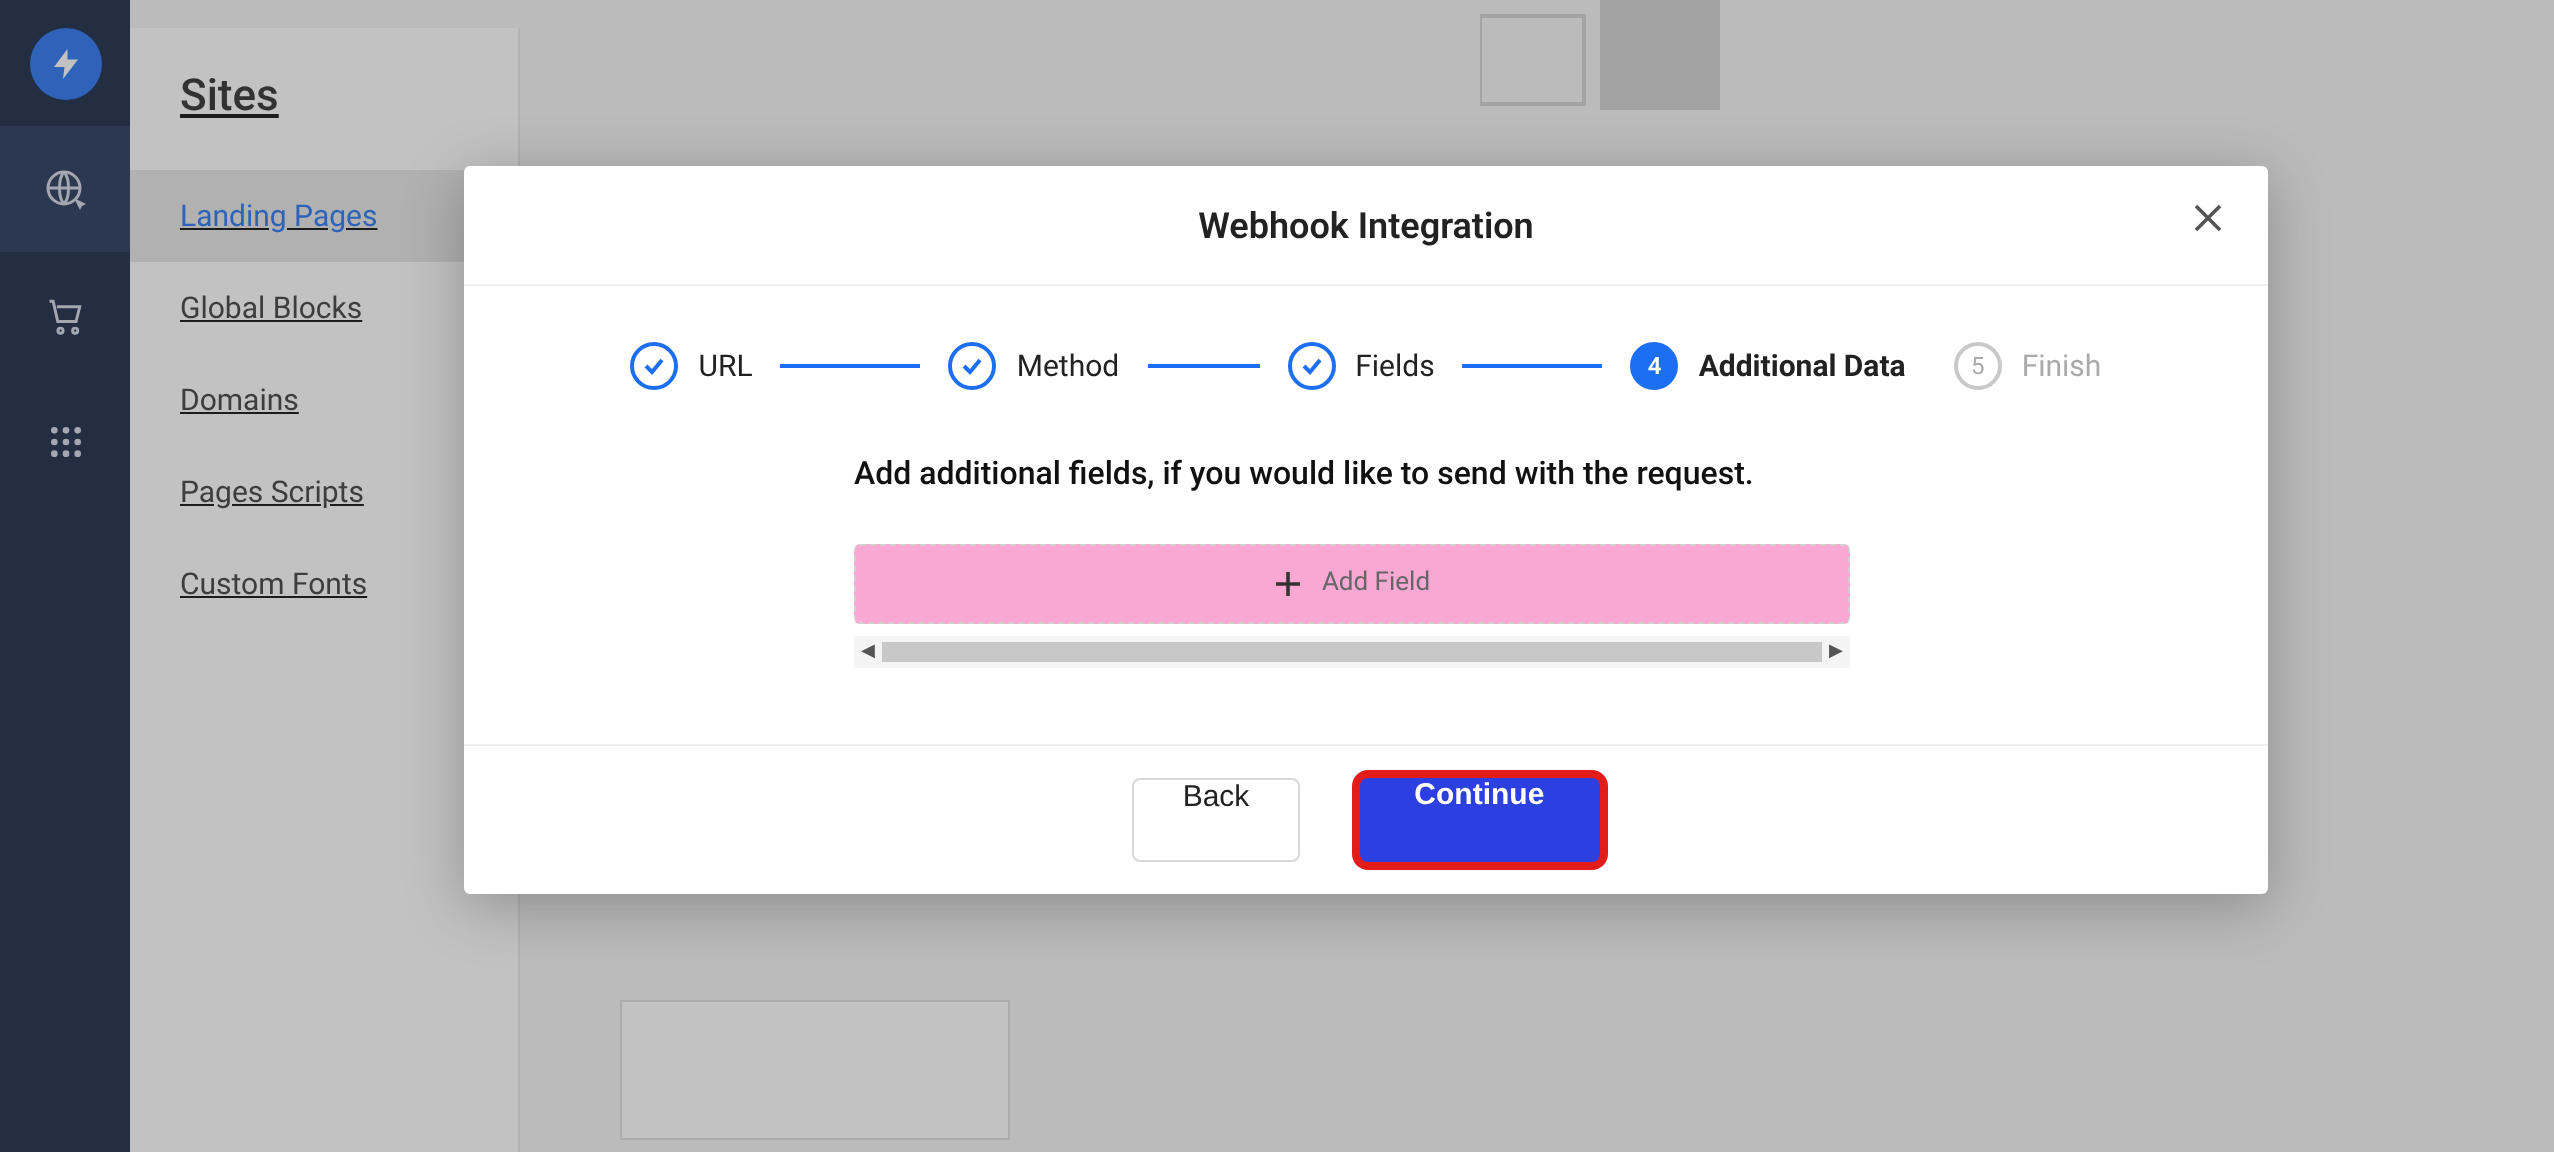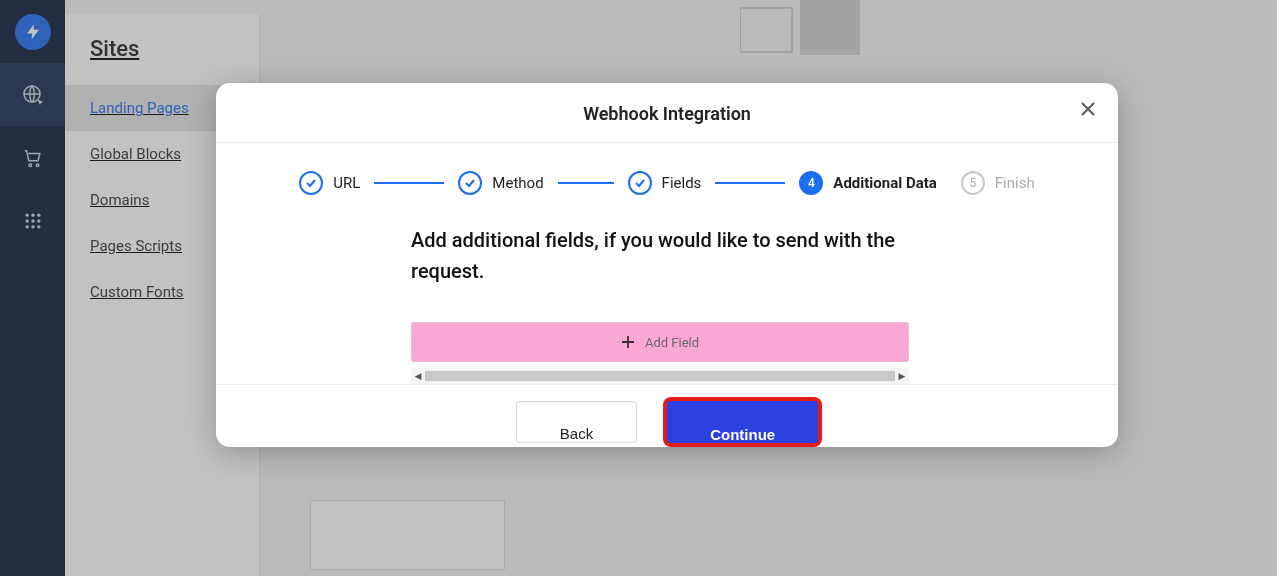--- a/index.html
+++ b/index.html
@@ -29,22 +29,22 @@
   }
   .bg-card {
     position:absolute; left: 310px; top: 500px; width: 195px; height: 70px;
     border: 1px solid #ddd; background:#fff;
   }
   .overlay {
     position:absolute; left:0; top:0; width:1277px; height:576px;
     background: rgba(80,80,80,0.35);
   }
   .modal {
-    position:absolute; left: 216px; top: 83px; width: 902px; height: 364px;
-    background:#fff; border-radius:14px; box-shadow: 0 6px 30px rgba(0,0,0,0.25);
+    position:absolute; left: 232px; top: 83px; width: 902px; height: 364px;
+    background:#fff; border-radius:3px; box-shadow: 0 6px 30px rgba(0,0,0,0.25);
     display:flex; flex-direction:column;
   }
   .modal-header { position:relative; text-align:center; padding: 20px 0 18px 0; border-bottom:1px solid #eee; }
   .modal-title { font-size:18px; font-weight:600; color:#222; }
   .modal-close { position:absolute; right:22px; top:18px; color:#555; cursor:pointer; font-size:18px; }
   .stepper {
     display:flex; align-items:center; justify-content:center; gap:0; padding: 28px 0 10px 0;
   }
   .step { display:flex; align-items:center; gap:10px; }
   .step-circle {
@@ -53,21 +53,21 @@
     background:#fff;
   }
   .step-circle.filled { background:#1c6ef2; color:#fff; border-color:#1c6ef2; font-weight:600; }
   .step-circle.muted { border-color:#c9c9c9; color:#aaa; }
   .step-label { font-size:15px; color:#222; }
   .step-label.bold { font-weight:700; }
   .step-label.muted { color:#aaa; }
   .step-line { width:70px; height:2px; background:#1c6ef2; margin: 0 14px; }
   .step-line.short { width:56px; }
   .modal-body { flex:1; padding: 20px 110px 0 110px; }
-  .body-heading { font-size:20px; font-weight:500; color:#111; line-height:1.55; margin-bottom: 35px; max-width: 520px; margin-left: 85px; }
+  .body-heading { font-size:16px; font-weight:500; color:#111; line-height:1.55; margin-bottom: 22px; max-width: 520px; margin-left: 85px; }
   .field-row { display:flex; align-items:center; gap:10px; margin-left: 85px; }
   .txt-input {
     height:40px; border:1px solid #d8d8d8; border-radius:3px; padding: 0 12px;
     font-size:15px; color:#555; background:#fff;
   }
   .txt-input.k { width:160px; }
   .txt-input.v { width:288px; }
   .remove-btn {
     width:22px; height:22px; border:2px solid #555; border-radius:50%;
     display:flex; align-items:center; justify-content:center; color:#555; font-size:14px; cursor:pointer; margin-left:10px;
@@ -82,22 +82,22 @@
   .hscroll {
     margin: 6px 0 0 85px; width: 498px; height:16px;
     display:flex; align-items:center; background:#f4f4f4;
   }
   .hscroll-arrow { width:14px; height:16px; display:flex; align-items:center; justify-content:center; font-size:9px; color:#555; }
   .hscroll-track { flex:1; height:10px; background:#c8c8c8; }
   .modal-footer {
     border-top:1px solid #eee; padding: 16px 0; display:flex; justify-content:center; gap:30px;
   }
   .btn {
-    height:42px; padding: 0 43px; border-radius:4px; font-size:15px; cursor:pointer;
-    display:inline-flex; align-items:flex-end; justify-content:center;
+    height:42px; padding: 0 24px; border-radius:4px; font-size:15px; cursor:pointer;
+    display:inline-flex; align-items:flex-start; justify-content:center;
   }
   .btn-secondary { background:#fff; border:1px solid #d8d8d8; color:#222; font-weight:500; }
   .btn-primary {
     background:#2c3fe0; color:#fff; border:none; font-weight:600;
     box-shadow: 0 0 0 4px #e21b1b; min-width:120px;
   }
   svg { display:block; }
 </style>
 </head>
 <body>

